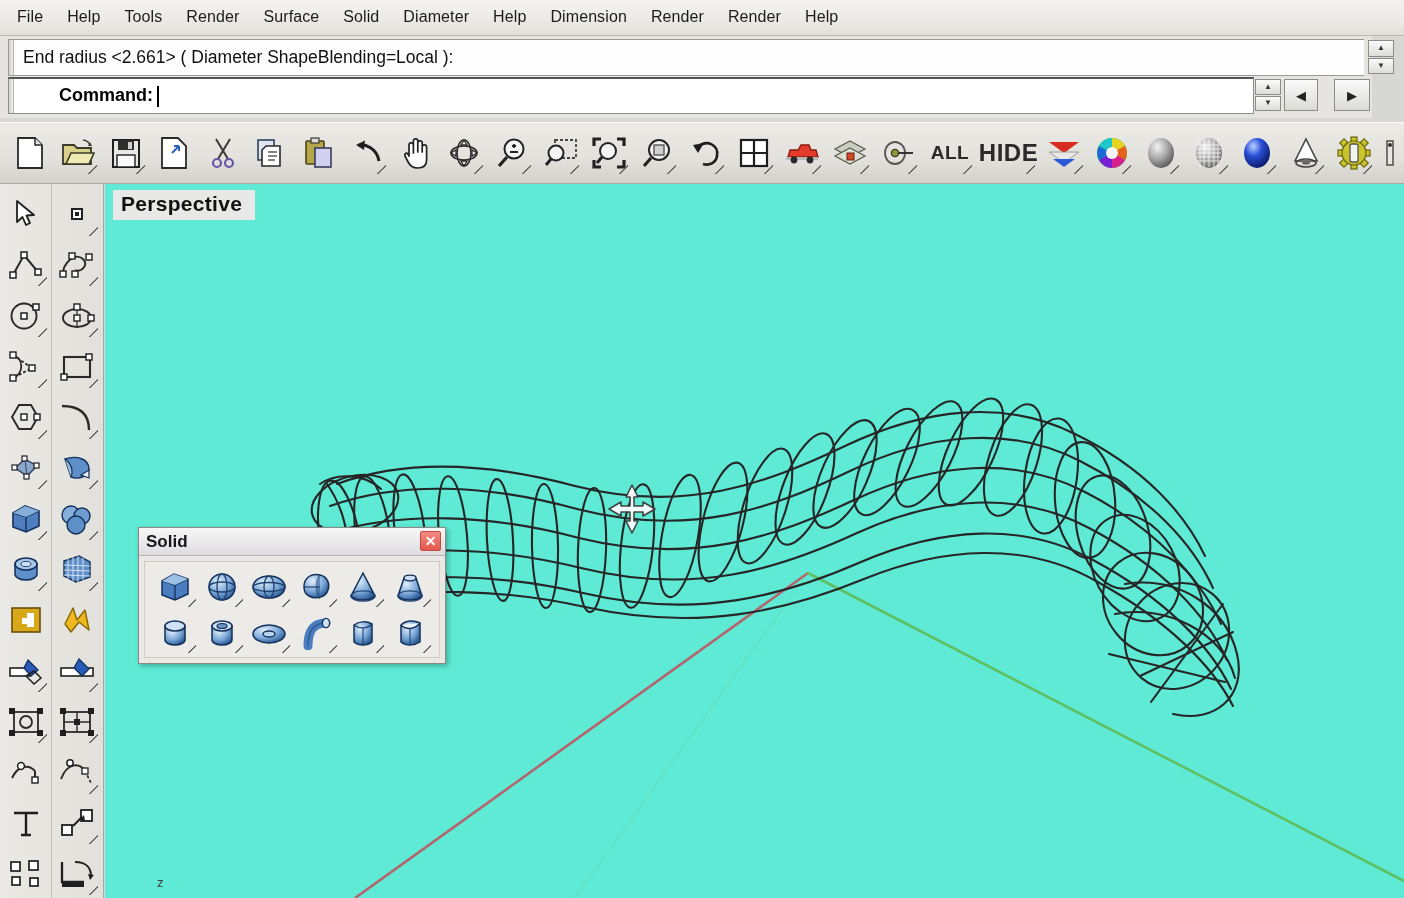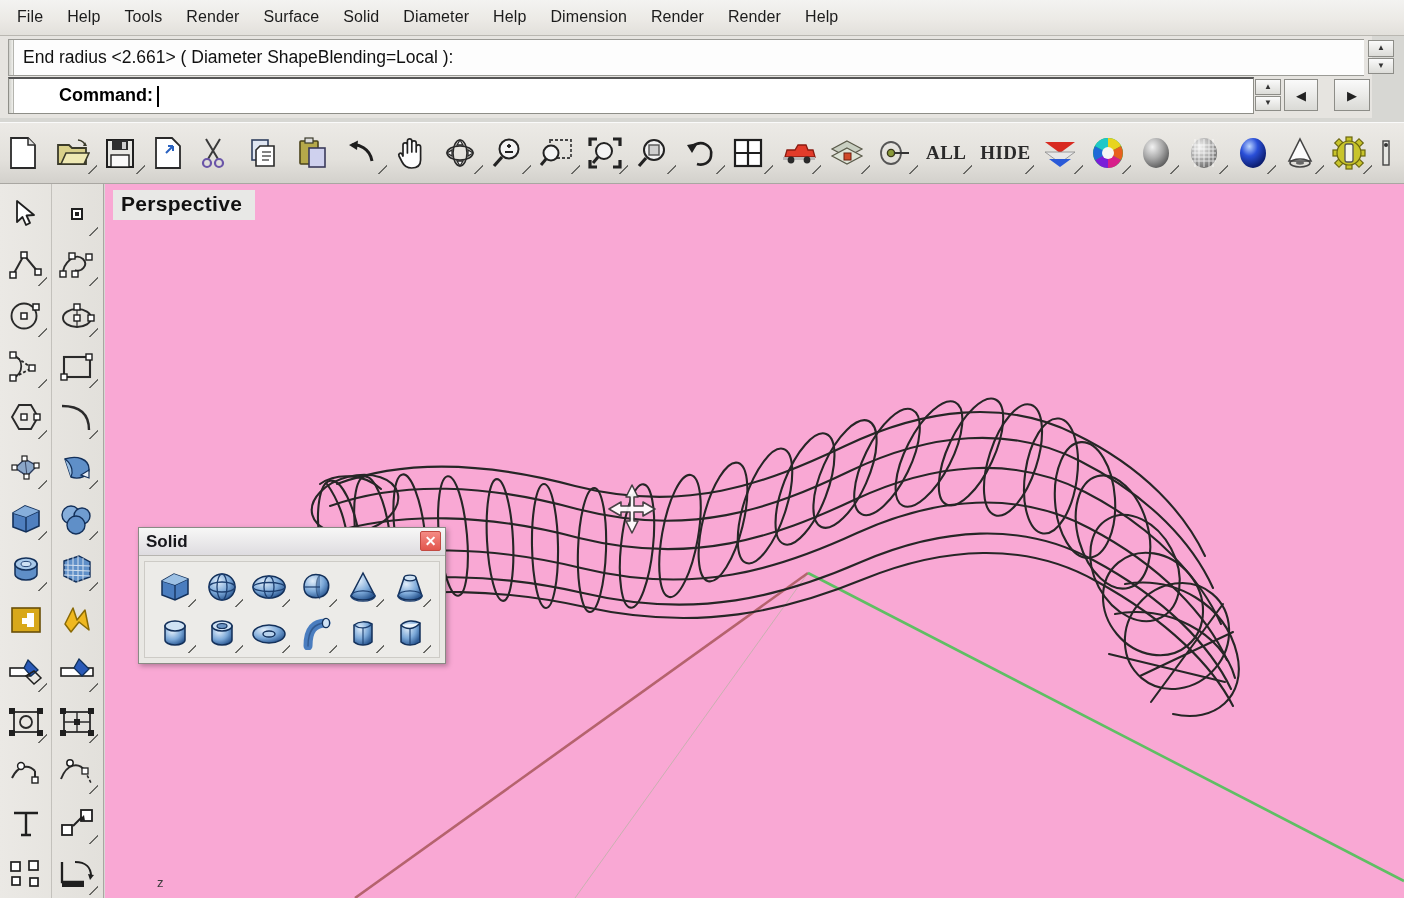--- a/index.html
+++ b/index.html
@@ -75,23 +75,22 @@
 
   
   .toolbar{
     position:absolute; left:0; top:122px; width:1404px; height:62px;
     background:linear-gradient(to bottom,#eceae6,#e3e1dc 60%,#d3d1cc);
     border-top:1px solid #fafafa; border-bottom:1px solid #a9a7a2;
     display:flex; align-items:center; padding-left:8px; gap:5px;
   }
   .tbtn{
     width:44px; height:46px; position:relative;
-    display:flex; align-items:center; justify-content:flex-start;
+    display:flex; align-items:center; justify-content:center;
     cursor:default;
-    font-family:Liberation Serif, serif;
   }
   .tbtn .flyout{
     position:absolute; right:3px; bottom:2px; width:9px; height:9px;
     background:linear-gradient(135deg, transparent 45%, #6a6a66 46%, #6a6a66 60%, transparent 61%);
   }
 
   
   .leftpal{
     position:absolute; left:0; top:184px; width:104px; height:714px;
     background:linear-gradient(to right,#ebe9e5,#e2e0db);
@@ -108,21 +107,21 @@
     display:flex; align-items:center; justify-content:center;
   }
   .lbtn .flyout{
     position:absolute; right:2px; bottom:3px; width:9px; height:9px;
     background:linear-gradient(135deg, transparent 45%, #6a6a66 46%, #6a6a66 60%, transparent 61%);
   }
 
   
   .viewport{
     position:absolute; left:105px; top:184px; width:1299px; height:714px;
-    background:#f9a8d4; overflow:hidden;text-align:center;
+    background:#5eead4; overflow:hidden;text-align:center;
   }
   .vp-label{
     position:absolute; left:8px; top:6px;
     background:#e8e8e6; color:#111; font-size:21px; font-weight:bold;
     padding:2px 13px 4px 8px; letter-spacing:.3px;
     font-family:"Liberation Sans", sans-serif;
   }
   .axis-z{
     position:absolute; left:52px; bottom:8px; font-size:13px; color:#3c3c3c;
     font-family:"Liberation Sans", sans-serif;
@@ -372,21 +371,21 @@
       </svg>
       <div class="flyout"></div>
     </div>
 
     <div class="tbtn" style="width:50px;">
       <span style="font-size:19px; font-weight:bold; color:#2a2a2a; letter-spacing:0.5px;">ALL</span>
       <div class="flyout"></div>
     </div>
 
     <div class="tbtn" style="width:58px;">
-      <span style="font-size:19px; font-weight:bold; color:#2a2a2a; letter-spacing:0.5px;">HIDE</span>
+      <span style="font-size:24px; font-weight:bold; color:#2a2a2a; letter-spacing:0.5px;">HIDE</span>
       <div class="flyout"></div>
     </div>
 
     <div class="tbtn">
       <svg width="36" height="32" viewBox="0 0 36 32">
         <path d="M3 5 h30 l-15 11 z" fill="#d82a20"></path>
         <path d="M3 15 h30 l-15 11 z" fill="#e8e8e8" stroke="#888" stroke-width=".8"></path>
         <path d="M7 22 h22 l-11 8 z" fill="#2a5ad8"></path>
       </svg>
       <div class="flyout"></div>

